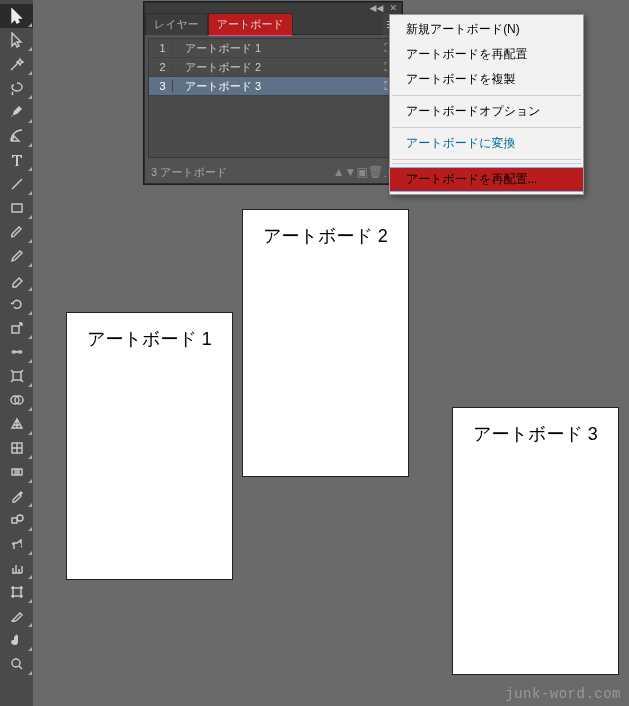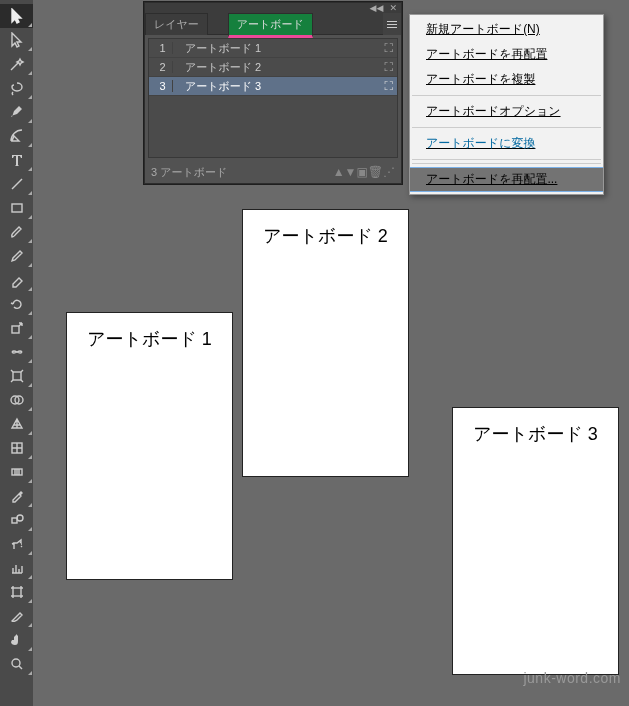--- a/index.html
+++ b/index.html
@@ -89,25 +89,24 @@
   .tab {
     padding: 3px 8px;
     font-size:11px;
     background:#3c3c3c;
     color:#aaa;
     border-top:1px solid #2d2d2d;
     border-left:1px solid #2d2d2d;
     border-right:1px solid #2d2d2d;
   }
   .tab.active {
-    background:#15803d;
+    background:#b91c1c;
     color:#ddd;
-    border-bottom:3px solid #ec4899;
+    border-bottom:1px solid #ec4899;
     margin-bottom:-1px;
-    margin-left:20px;
   }
   .menu-btn {
     position:absolute;
     right:0; top:0;
     width:18px; height:22px;
     background:#424242;
     display:flex;align-items:center;justify-content:center;
   }
   .menu-btn span { width:10px;height:1px;background:#ccc;display:block;box-shadow:0 3px 0 #ccc,0 -3px 0 #ccc;}
   .list {
@@ -133,45 +132,45 @@
     align-items:center;
     padding:0 6px;
     color:#aaa;
   }
   .panel-footer .spacer{flex:1;}
   .panel-footer .ico{ font-size:12px; color:#888;}
 
   
   .ctxmenu {
     position:absolute;
-    left:409px; top:14px;
+    left:389px; top:14px;
     width:195px;
     background:#f2f2f2;
     border:1px solid #999;
     box-shadow:2px 2px 6px rgba(0,0,0,.4);
     color:#000;
     font-size:12px;
     z-index:10;
     padding:2px 0;
-    text-decoration:underline;
   }
   .ctxitem {
     padding:4px 16px;
   }
   .ctxitem.disabled { color:#0369a1;}
-  .ctxitem.hover { background:#737373; border-top:1px solid #7bb1e8;border-bottom:1px solid #7bb1e8; padding-top:3px;padding-bottom:3px;}
+  .ctxitem.hover { background:#b91c1c; border-top:1px solid #7bb1e8;border-bottom:1px solid #7bb1e8; padding-top:3px;padding-bottom:3px;}
   .ctxsep { height:1px; background:#ccc; margin:3px 2px;}
 
   .watermark {
     position:absolute;
-    right:8px; bottom:20px;
+    right:8px; bottom:4px;
     color:#999;
     font-size:14px;
     letter-spacing:0.5px;
     z-index:0;
+    font-family:Liberation Mono, monospace;
   }
 </style>
 </head>
 <body>
 
 <div class="toolbar">
   <div class="tool selected">
       <svg class="fill" viewBox="0 0 16 16">
         <path d="M3 1l0 13 3-3 2 4 2-1-2-4 4 0z"></path>
       </svg>

